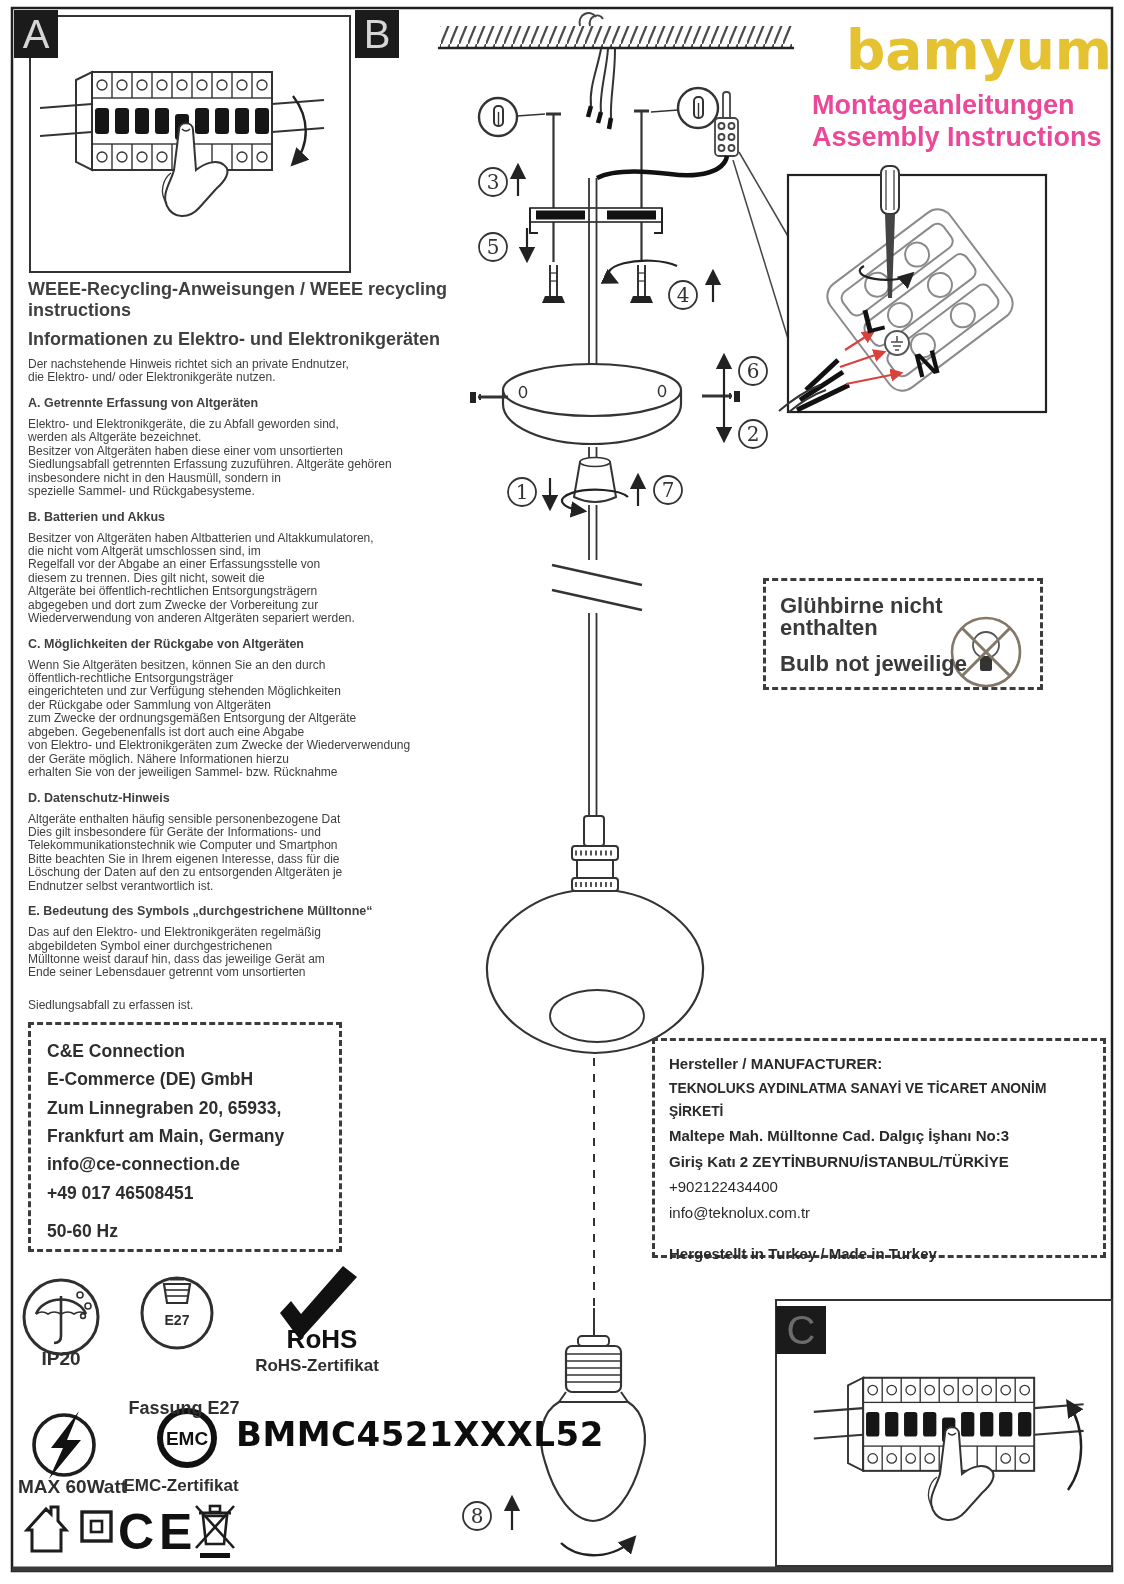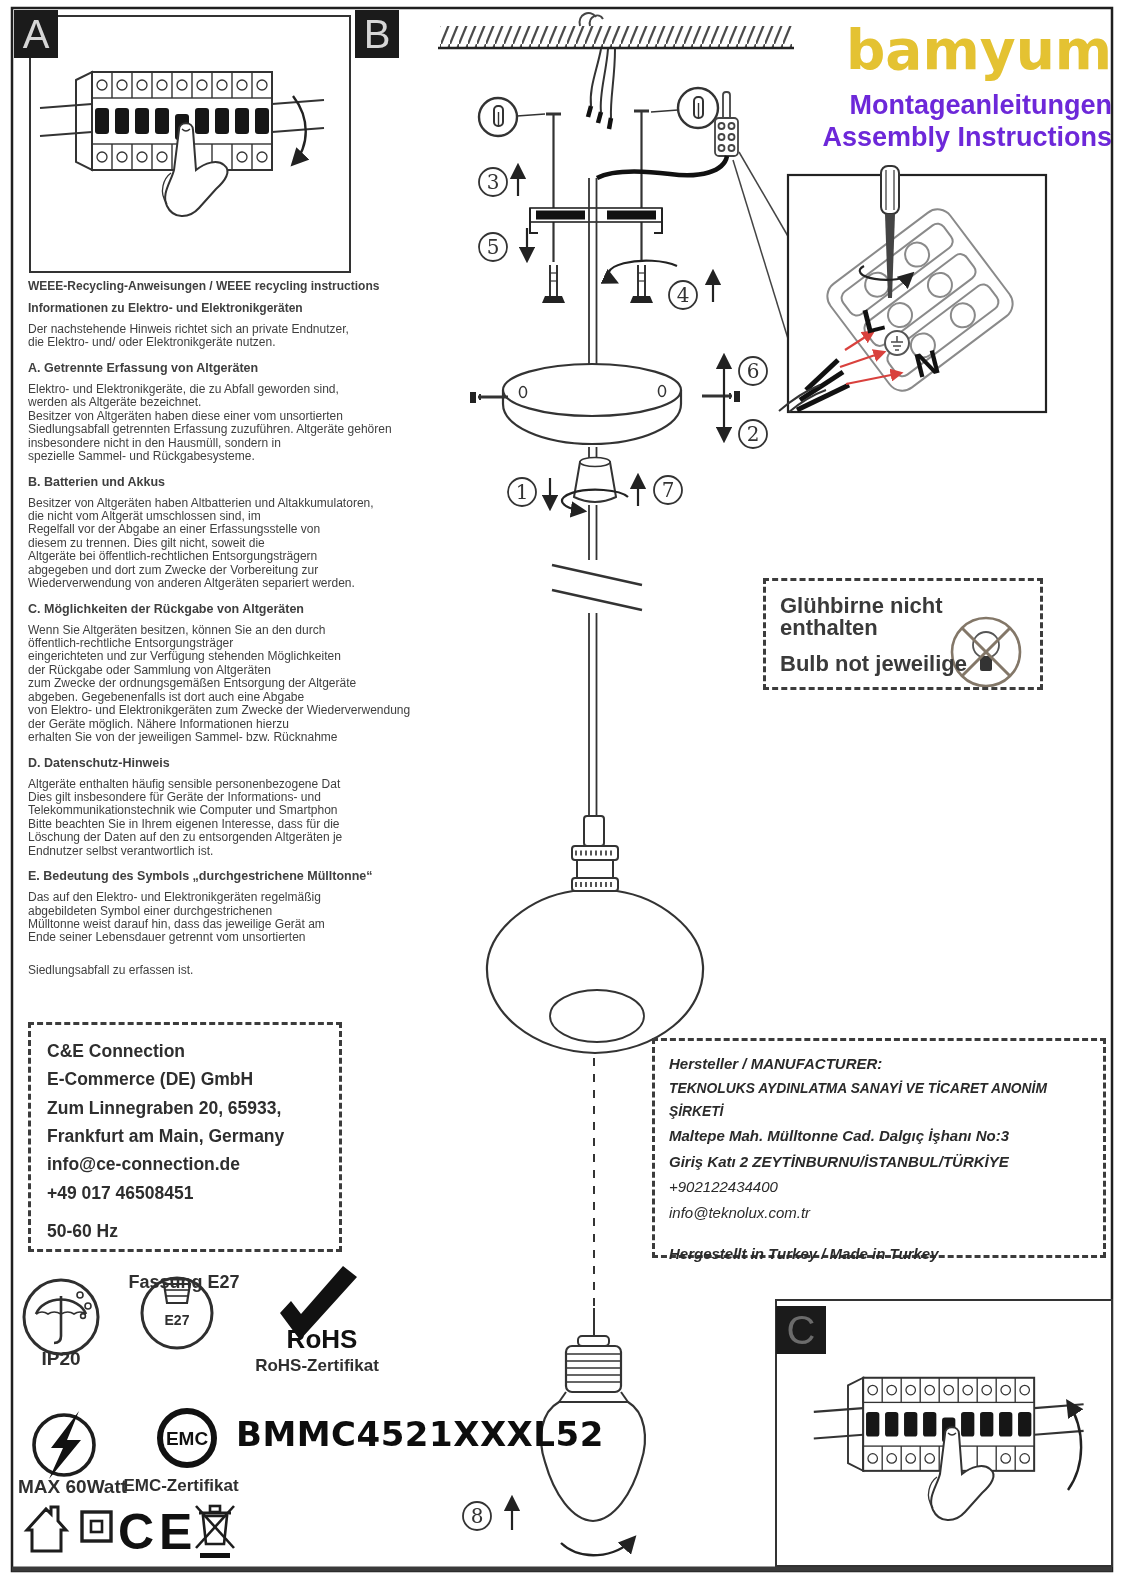--- a/index.html
+++ b/index.html
@@ -7,23 +7,23 @@
         font-family:"Liberation Sans",sans-serif;color:#333;overflow:hidden;}
   .abs{position:absolute;}
   svg.art{position:absolute;left:0;top:0;z-index:0;}
   .layer{position:absolute;left:0;top:0;width:100%;height:100%;z-index:1;pointer-events:none;}
   .layer > *{pointer-events:auto;}
   .seclabel{background:#1b1b1b;color:#d6d6d6;font-size:40px;text-align:center;
             font-weight:400;font-family:"Liberation Sans",sans-serif;}
   .seclabel.dim{color:#6b6b6b;}
   .brand{font-size:55px;font-weight:700;color:#e4c232;letter-spacing:0px;
          font-family:"DejaVu Sans",sans-serif;}
-  .doc-title{width:300px;text-align:right;font-weight:700;font-size:27px;line-height:1.18;color:#6d28d9;}
+  .doc-title{width:300px;text-align:left;font-weight:700;font-size:27px;line-height:1.18;color:#ec4899;}
   .weee{width:438px;color:#3f3f3f;}
-  .w-head{font-weight:700;font-size:12px;margin:0 0 8px 0;}
+  .w-head{font-weight:700;font-size:18px;margin:0 0 8px 0;}
   .w-head2{font-weight:700;font-size:12.5px;margin:11px 0 8px 0;}
   .w-body{font-size:12px;line-height:1.12;white-space:pre-line;}
   .dashbox{border:3px dashed #3c3c3c;background:transparent;box-sizing:border-box;}
   .rsp{padding:12px 16px;font-weight:700;font-size:17.5px;line-height:1.62;color:#2e2e2e;}
   .rsp .gap{margin-top:10px;}
   .mfr{padding:10px 14px;font-size:15px;line-height:1.7;color:#2a2a2a;}
   .mfr .b{font-weight:700;}
   .mfr .co{font-weight:700;font-size:13.8px;}
   .mfr .last{font-weight:700;margin-top:16px;}
   .bulbbox{padding:10px 14px;font-weight:700;font-size:22px;color:#3a3a3a;line-height:1.0;}
@@ -477,31 +477,31 @@
   <div class="abs dashbox rsp" style="left:28px;top:1022px;width:314px;height:230px;">
     <div>C&amp;E Connection</div>
     <div>E-Commerce (DE) GmbH</div>
     <div>Zum Linnegraben 20, 65933,</div>
     <div>Frankfurt am Main, Germany</div>
     <div>info@ce-connection.de</div>
     <div>+49 017 46508451</div>
     <div class="gap">50-60 Hz</div>
   </div>
 
-  <div class="abs dashbox mfr" style="left:652px;top:1038px;width:454px;height:220px;font-style:italic;">
+  <div class="abs dashbox mfr" style="left:652px;top:1038px;width:454px;height:220px;">
     <div class="b">Hersteller / MANUFACTURER:</div>
     <div class="co">TEKNOLUKS AYDINLATMA SANAYİ VE TİCARET ANONİM ŞİRKETİ</div>
     <div class="b">Maltepe Mah. Mülltonne Cad. Dalgıç İşhanı No:3</div>
     <div class="b">Giriş Katı 2 ZEYTİNBURNU/İSTANBUL/TÜRKİYE</div>
     <div>+902122434400</div>
     <div>info@teknolux.com.tr</div>
     <div class="last">Hergestellt in Turkey / Made in Turkey</div>
   </div>
 
   <div class="abs certlab ctr" style="left:61px;top:1348px;font-size:19px;">IP20</div>
-  <div class="abs certlab ctr" style="left:184px;top:1272px;">Fassung E27</div>
+  <div class="abs certlab ctr" style="left:184px;top:1398px;">Fassung E27</div>
   <div class="abs certlab ctr" style="left:317px;top:1356px;font-size:17px;">RoHS-Zertifikat</div>
   <div class="abs certlab" style="left:18px;top:1476px;font-size:19px;">MAX 60Watt</div>
   <div class="abs certlab ctr" style="left:181px;top:1476px;font-size:17px;">EMC-Zertifikat</div>
   <div class="abs model" style="left:236px;top:1414px;">BMMC4521XXXL52</div>
 </div>
 
 </div>
 
 </body></html>

